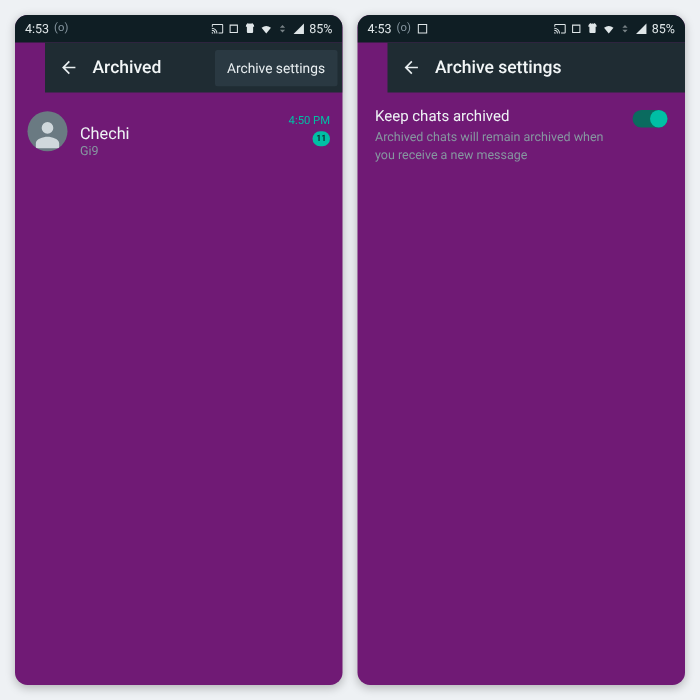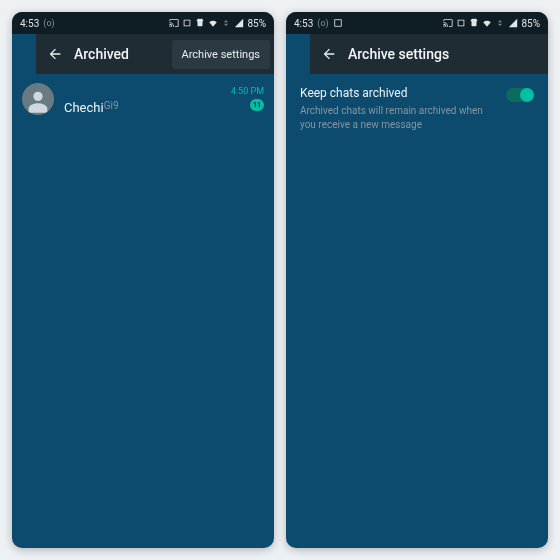--- a/index.html
+++ b/index.html
@@ -4,21 +4,21 @@
 <style>
   * { box-sizing: border-box; margin: 0; padding: 0; }
   body {
     width: 560px; height: 560px;
     background: #eef1f4;
     font-family: -apple-system, Roboto, "Helvetica Neue", Arial, sans-serif;
     display: flex; gap: 12px; padding: 12px;
   }
   .phone {
     flex: 1 1 0;
-    background: #0c4a6e;
+    background: #701a75;
     border-radius: 10px;
     overflow: hidden;
     display: flex; flex-direction: column;
     box-shadow: 0 2px 8px rgba(0,0,0,.25);
     color: #e8eef0;
     font-size: 12px;
   }
   
   .status {
     height: 22px;
@@ -59,21 +59,21 @@
     padding: 8px 10px;
     gap: 10px;
   }
   .avatar {
     width: 32px; height: 32px; border-radius: 50%;
     background: #6a7a82;
     display:flex; align-items:flex-end; justify-content:center;
     overflow:hidden;
   }
   .avatar svg { width: 28px; height: 28px; fill: #cfd8dc; }
-  .chat-main { flex:1; display:flex; flex-direction:row;margin-top:18px; }
+  .chat-main { flex:1; display:flex; flex-direction:column;margin-top:18px; }
   .chat-name { font-size: 13px; color: #eef3f5; line-height: 1.2; }
   .chat-preview { font-size: 10px; color: #8696a0; line-height: 1.2; }
   .chat-meta { display:flex; flex-direction:column; align-items:flex-end; gap:3px; }
   .chat-time { font-size: 9px; }
   .badge {
     min-width: 12px; height: 12px; border-radius: 6px;
     display:flex; align-items:center; justify-content:center;
     font-size: 7px; color:#0f1e24; font-weight:600;
     padding: 0 3px;
   }

